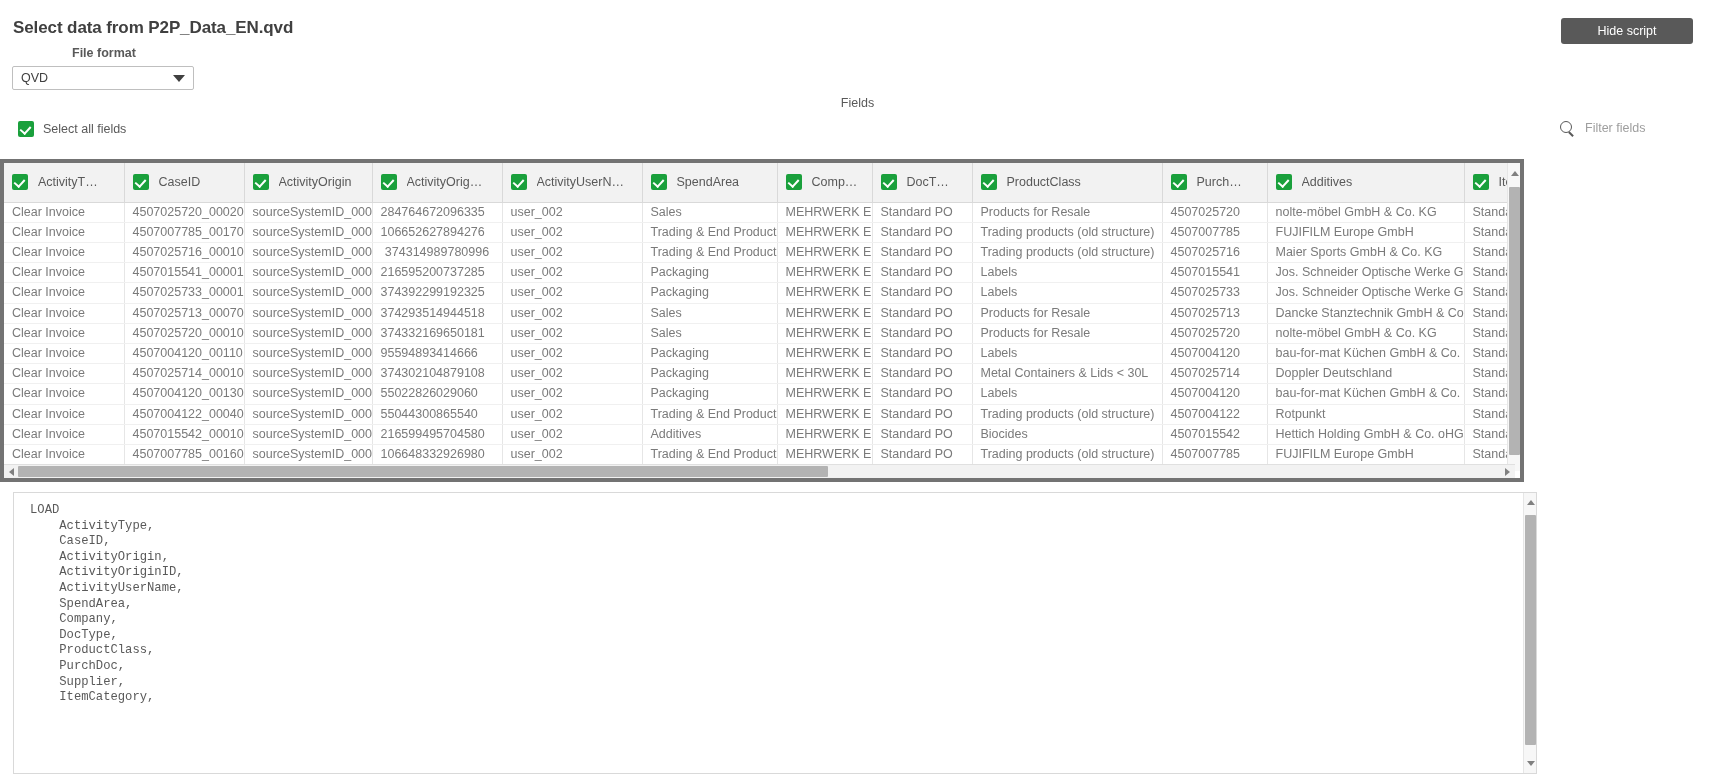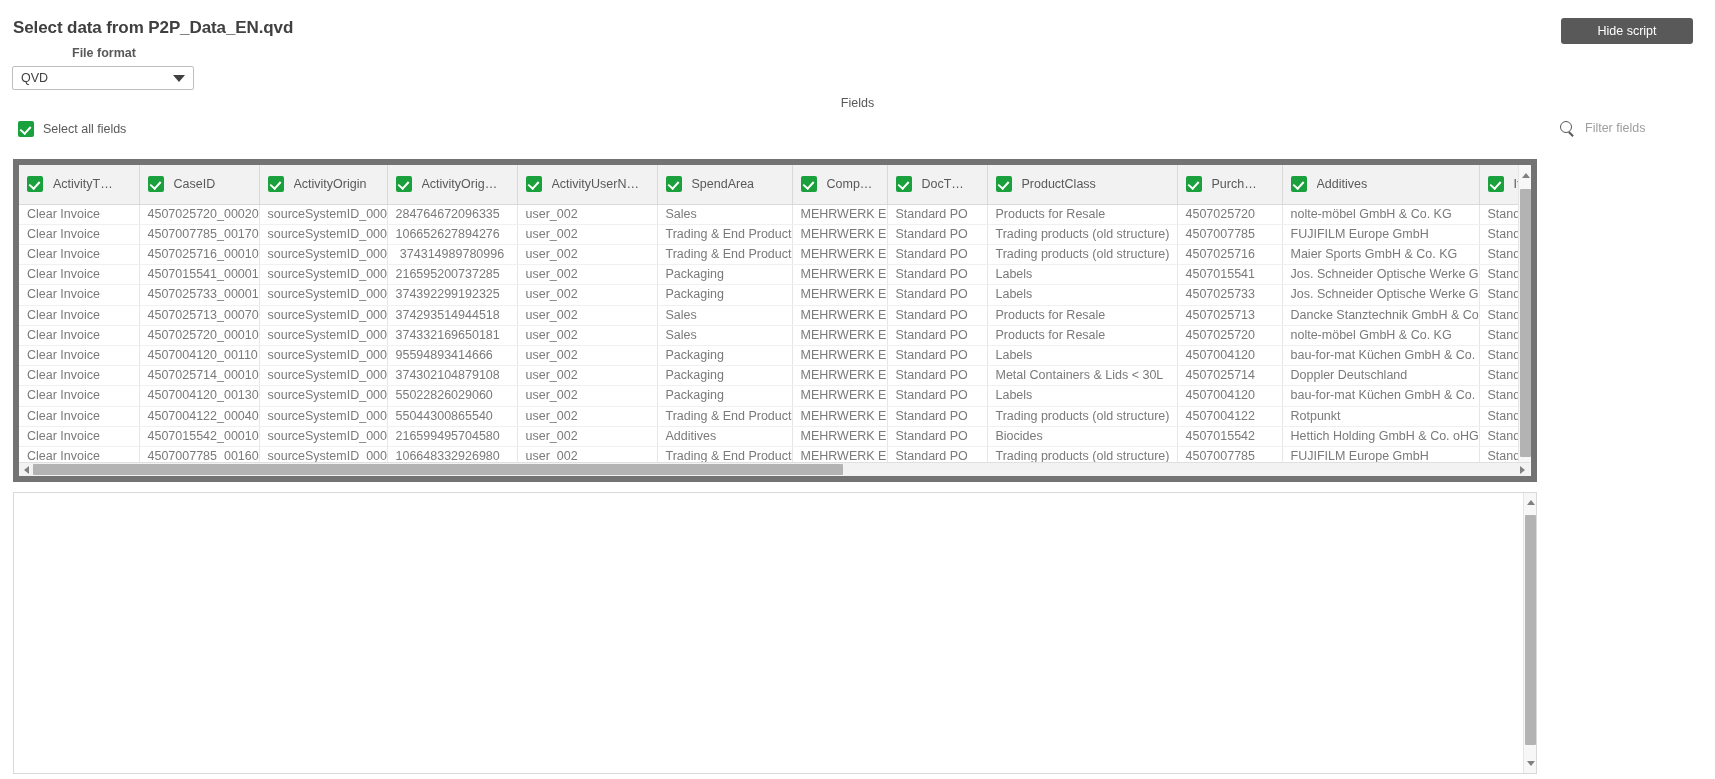--- a/index.html
+++ b/index.html
@@ -138,23 +138,23 @@
     font-size: 12.5px;
     font-family: "Liberation Sans", sans-serif;
     color: #595959;
     width: 110px;
   }
   .filter-input::placeholder { color: #9e9e9e; }
 
   
   .table-panel {
     position: absolute;
-    left: 13px; top: 159px;
+    left: 0; top: 159px;
     width: 1524px; height: 323px;
-    border: 6px solid #737373;
+    border: 4px solid #737373;
     background: #ffffff;
     overflow: hidden;
   }
   .table-scroll {
     position: absolute;
     left: 0; top: 0;
     width: 1511px; height: 308px;
     overflow: hidden;
   }
   table.grid {
@@ -613,18 +613,31 @@
   </div>
 
   <div class="hscroll">
     <span class="arr-l"></span>
     <div class="thumb"></div>
     <span class="arr-r"></span>
   </div>
 </div>
 
 <div class="script-panel">
+  <pre class="script-code">LOAD
+    ActivityType,
+    CaseID,
+    ActivityOrigin,
+    ActivityOriginID,
+    ActivityUserName,
+    SpendArea,
+    Company,
+    DocType,
+    ProductClass,
+    PurchDoc,
+    Supplier,
+    ItemCategory,</pre>
   <div class="script-vscroll">
     <span class="arr-u"></span>
     <div class="thumb"></div>
     <span class="arr-d"></span>
   </div>
 </div>
 
 </body></html>

